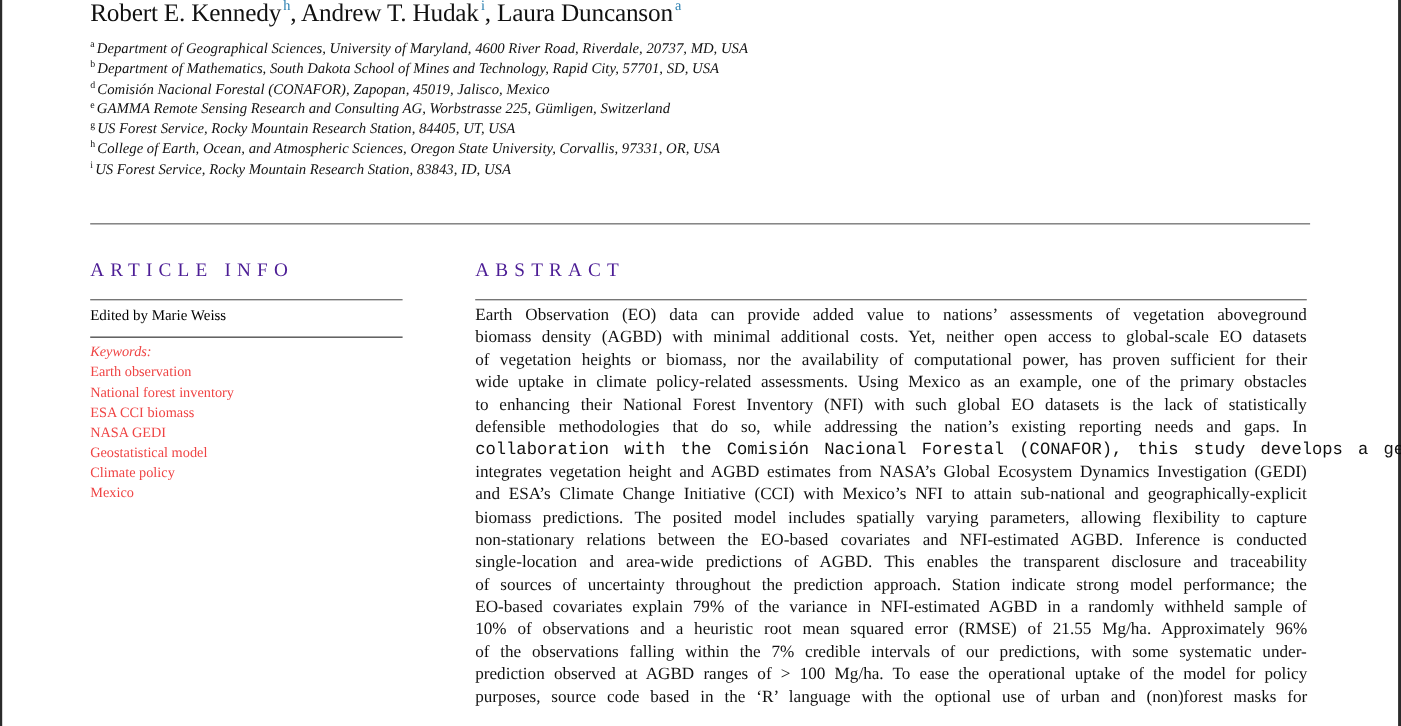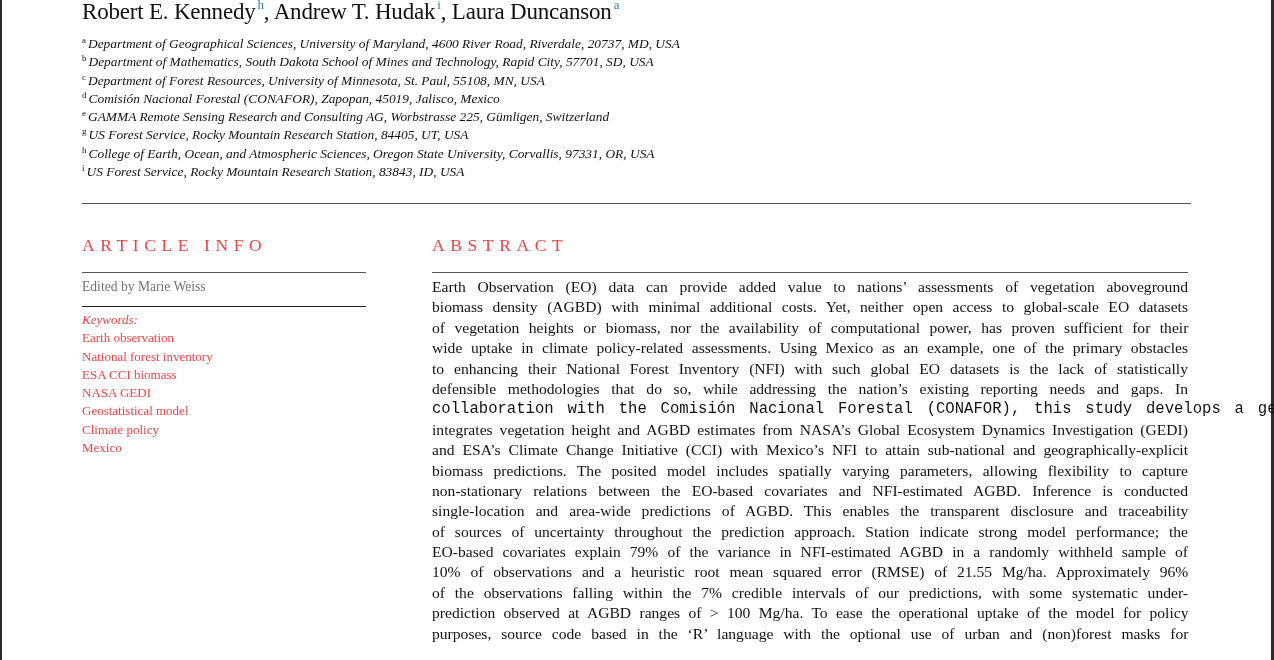--- a/index.html
+++ b/index.html
@@ -41,34 +41,34 @@
     .aff .lbl {
       font-style: normal; font-size: 9px; vertical-align: 5px; margin-right: 2px; color: #111;
     }
     .rule-top {
       position: absolute; left: 82px; top: 203px; width: 1109px; height: 1px;
       background: #555;
     }
     .section-head {
       position: absolute; top: 235px;
       font-family: "Liberation Serif", serif;
-      font-size: 17.5px; letter-spacing: 5.6px; color: #ef4444;
+      font-size: 17.5px; letter-spacing: 5.6px; color: #4c1d95;
       white-space: nowrap;
     }
     .head-info { left: 82px; }
     .head-abs { left: 432px; }
     .rule {
       position: absolute; height: 1px; background: #555;
     }
     .r1 { left: 82px; top: 272px; width: 284px; }
     .r2 { left: 82px; top: 306px; width: 284px; background:#222; }
     .r3 { left: 432px; top: 272px; width: 756px; }
     .edited {
       position: absolute; left: 82px; top: 279px;
-      font-family: "Liberation Serif", serif; font-size: 13.6px; color: #737373;
+      font-family: "Liberation Serif", serif; font-size: 13.6px; color: #000000;
     }
     .keywords {
       position: absolute; left: 82px; top: 311px;
       font-family: "Liberation Serif", serif; font-size: 13px; color: #ef4444;
     }
     .keywords .kw-title { font-style: italic; height: 18.3px; line-height: 18.3px; }
     .keywords .kw { height: 18.3px; line-height: 18.3px; white-space: nowrap; }
     .abstract {
       position: absolute; left: 432px; top: 277px; width: 756px;
       font-family: "Liberation Serif", serif;
@@ -85,21 +85,20 @@
 <div class="edge-left"></div>
 <div class="edge-right"></div>
 
 <div class="authors">
   <span>Robert E. Kennedy</span><sup>h</sup><span>, </span><span>Andrew T. Hudak</span><sup>i</sup><span>, </span><span>Laura Duncanson</span><sup>a</sup>
 </div>
 
 <div class="affs">
   <div class="aff"><span class="lbl">a</span><span>Department of Geographical Sciences, University of Maryland, 4600 River Road, Riverdale, 20737, MD, USA</span></div>
   <div class="aff"><span class="lbl">b</span><span>Department of Mathematics, South Dakota School of Mines and Technology, Rapid City, 57701, SD, USA</span></div>
-  <div class="aff"><span class="lbl">c</span><span>Department of Forest Resources, University of Minnesota, St. Paul, 55108, MN, USA</span></div>
   <div class="aff"><span class="lbl">d</span><span>Comisión Nacional Forestal (CONAFOR), Zapopan, 45019, Jalisco, Mexico</span></div>
   <div class="aff"><span class="lbl">e</span><span>GAMMA Remote Sensing Research and Consulting AG, Worbstrasse 225, Gümligen, Switzerland</span></div>
   <div class="aff"><span class="lbl">g</span><span>US Forest Service, Rocky Mountain Research Station, 84405, UT, USA</span></div>
   <div class="aff"><span class="lbl">h</span><span>College of Earth, Ocean, and Atmospheric Sciences, Oregon State University, Corvallis, 97331, OR, USA</span></div>
   <div class="aff"><span class="lbl">i</span><span>US Forest Service, Rocky Mountain Research Station, 83843, ID, USA</span></div>
 </div>
 
 <div class="rule-top"></div>
 
 <div class="section-head head-info">ARTICLE INFO</div>

